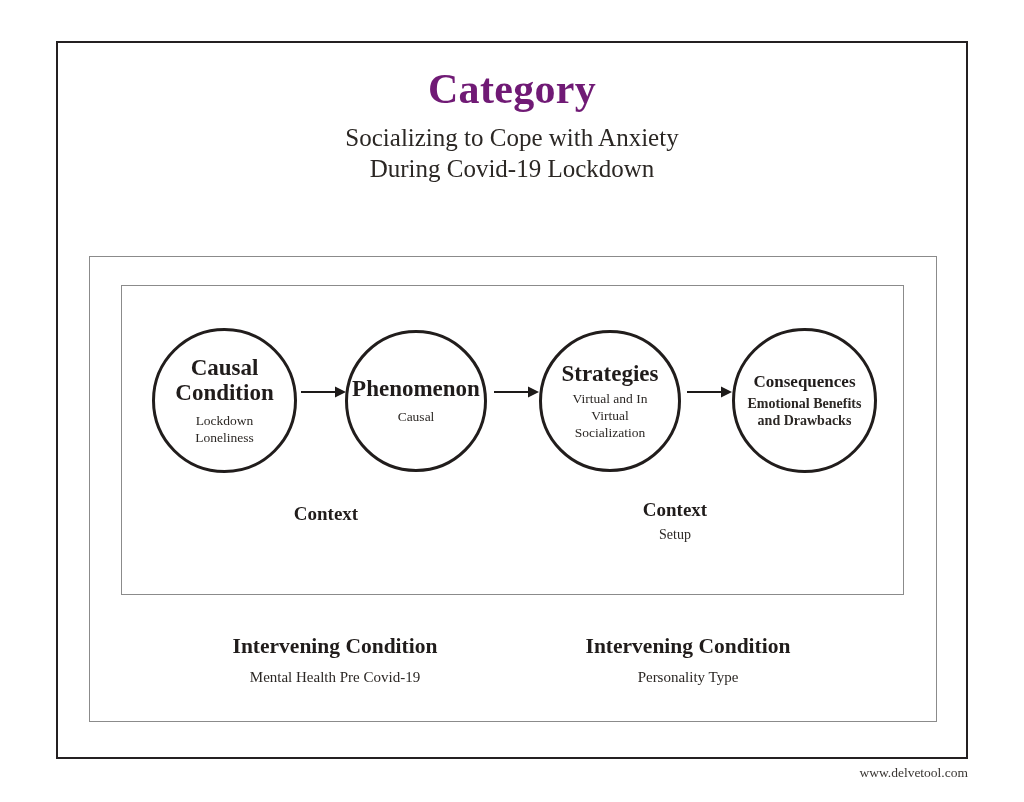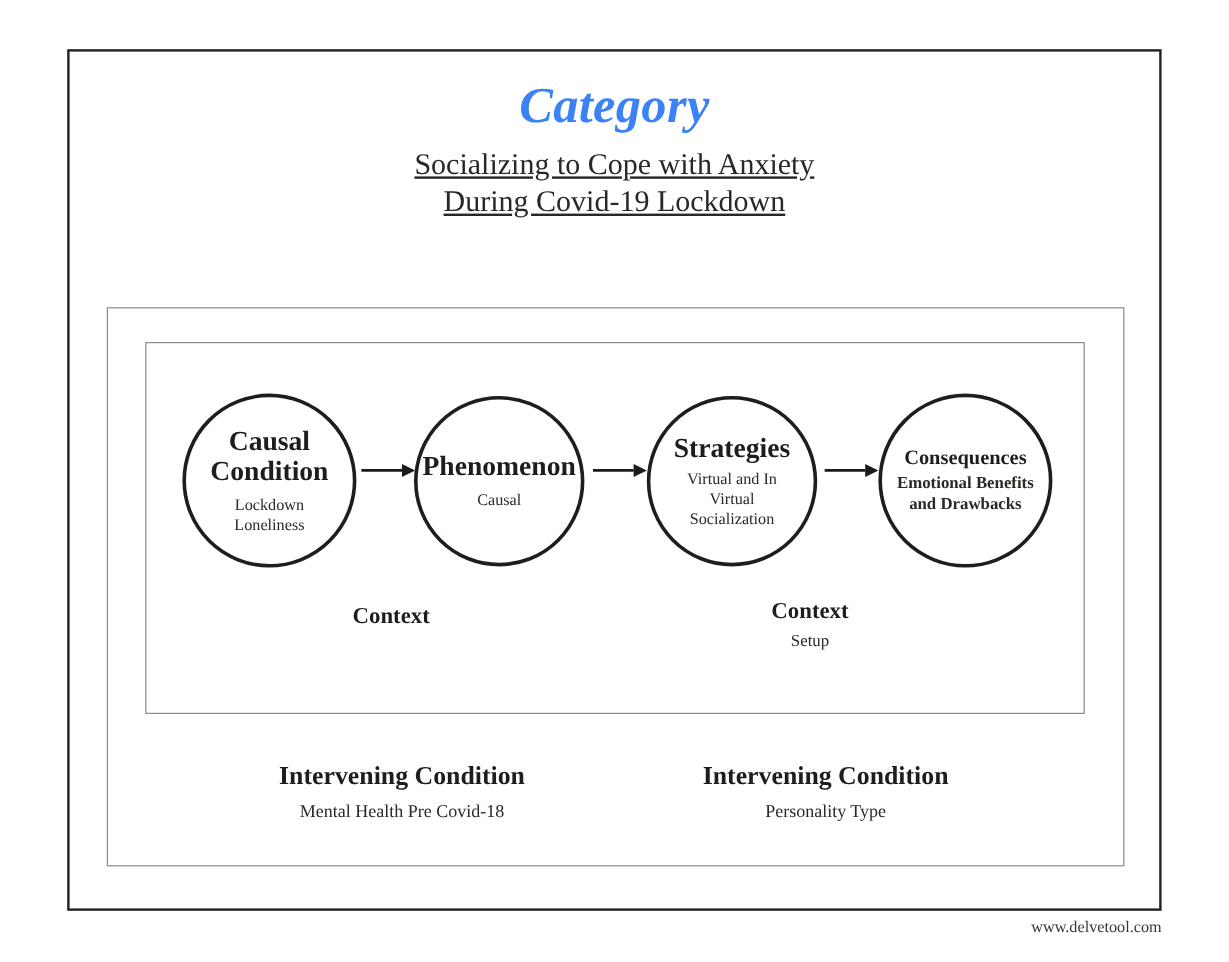--- a/index.html
+++ b/index.html
@@ -43,29 +43,27 @@
     top: 66px;
     width: 912px;
     text-align: center;
   }
   .main-title {
     font-size: 42px;
     font-weight: bold;
     letter-spacing: 0.3px;
     line-height: 1.12;
     margin: 0;
-    color: #3b82f6;
-    font-style: italic;
+    color: #701a75;
   }
   .subtitle {
     font-size: 25px;
     line-height: 1.22;
     margin: 10px 0 0 0;
     color: #2b2724;
-    text-decoration: underline;
   }
   .subtitle span { display: block; }
 
   
   .middle-box {
     position: absolute;
     left: 89px;
     top: 256px;
     width: 848px;
     height: 466px;
@@ -255,21 +253,21 @@
 
   <div class="ctx-label" style="left:555px; top:499px;">
     <div class="ctx-title">Context</div>
     <div class="ctx-sub">
       <span>Setup</span>
     </div>
   </div>
 
   <div class="interv" style="left:170px; top:634px;">
     <div class="interv-title">Intervening Condition</div>
-    <div class="interv-sub">Mental Health Pre Covid-18</div>
+    <div class="interv-sub">Mental Health Pre Covid-19</div>
   </div>
 
   <div class="interv" style="left:523px; top:634px;">
     <div class="interv-title">Intervening Condition</div>
     <div class="interv-sub">Personality Type</div>
   </div>
 
   <div class="footer-url">www.delvetool.com</div>
 
 </div>

